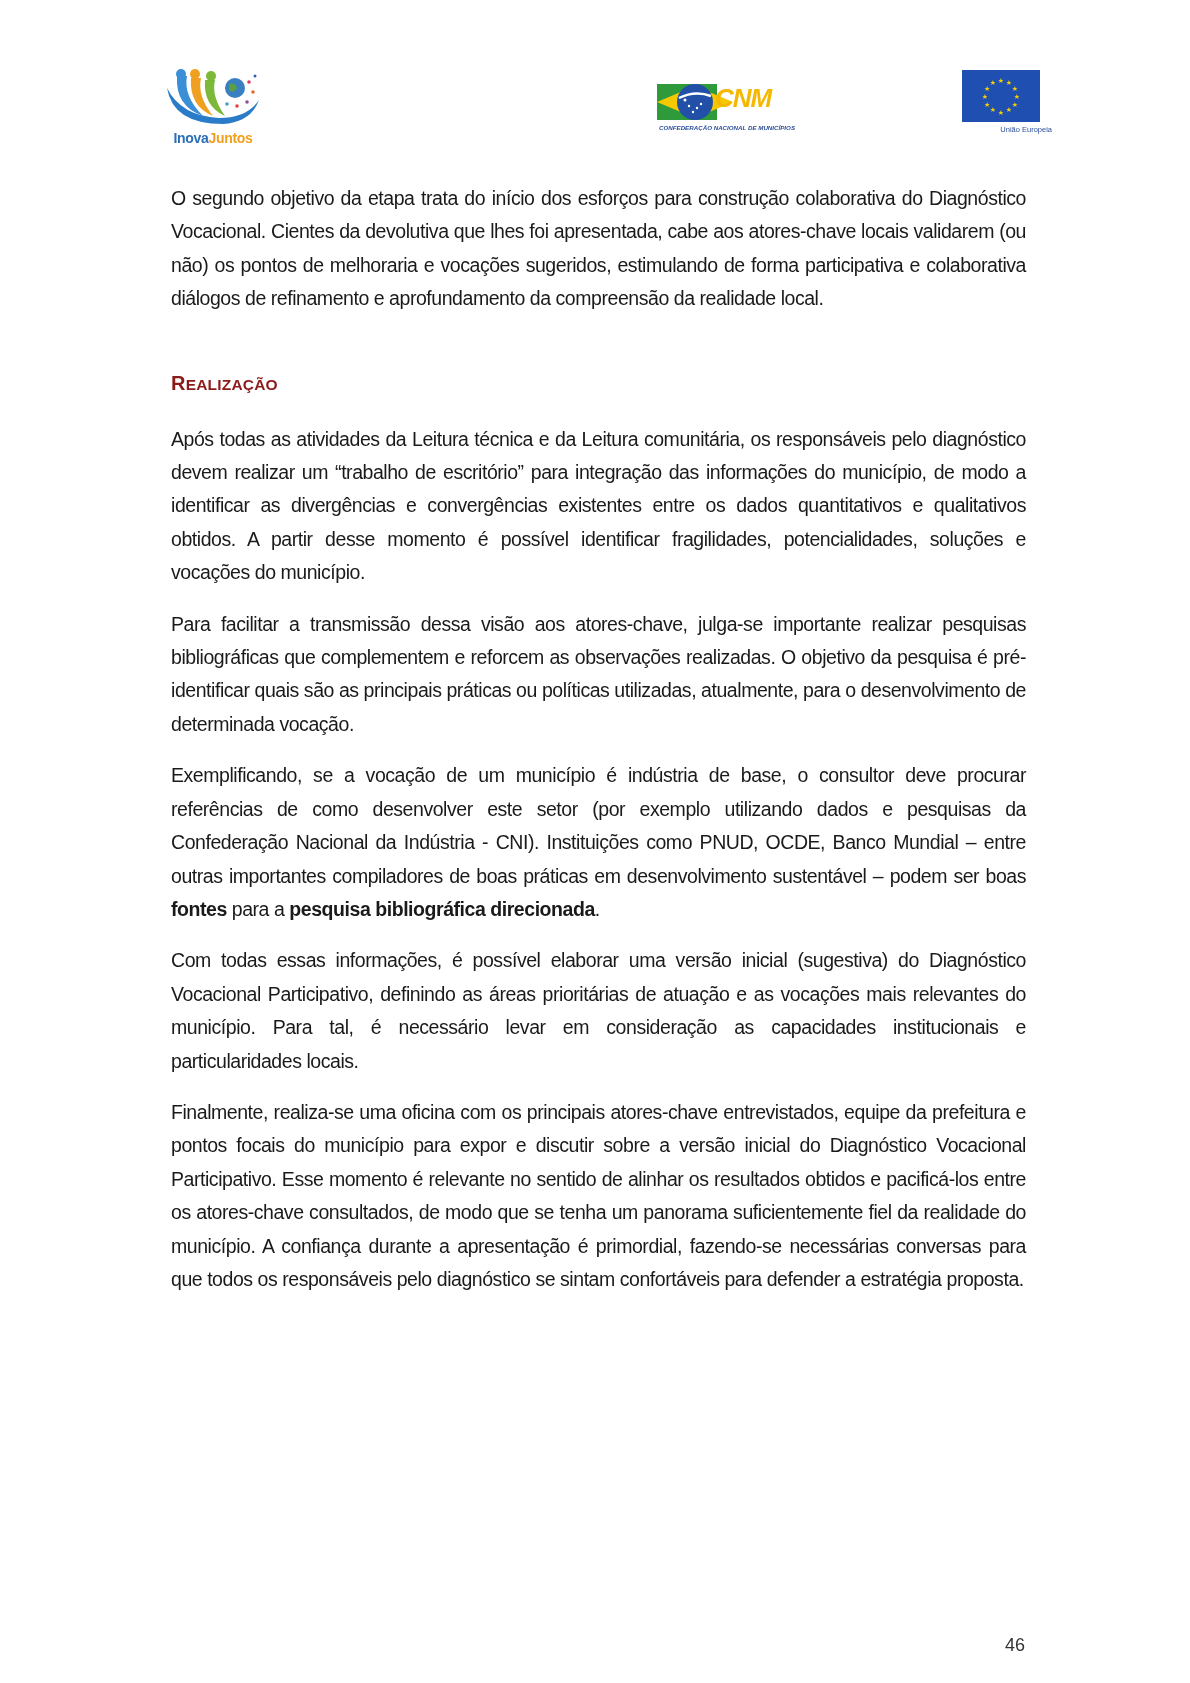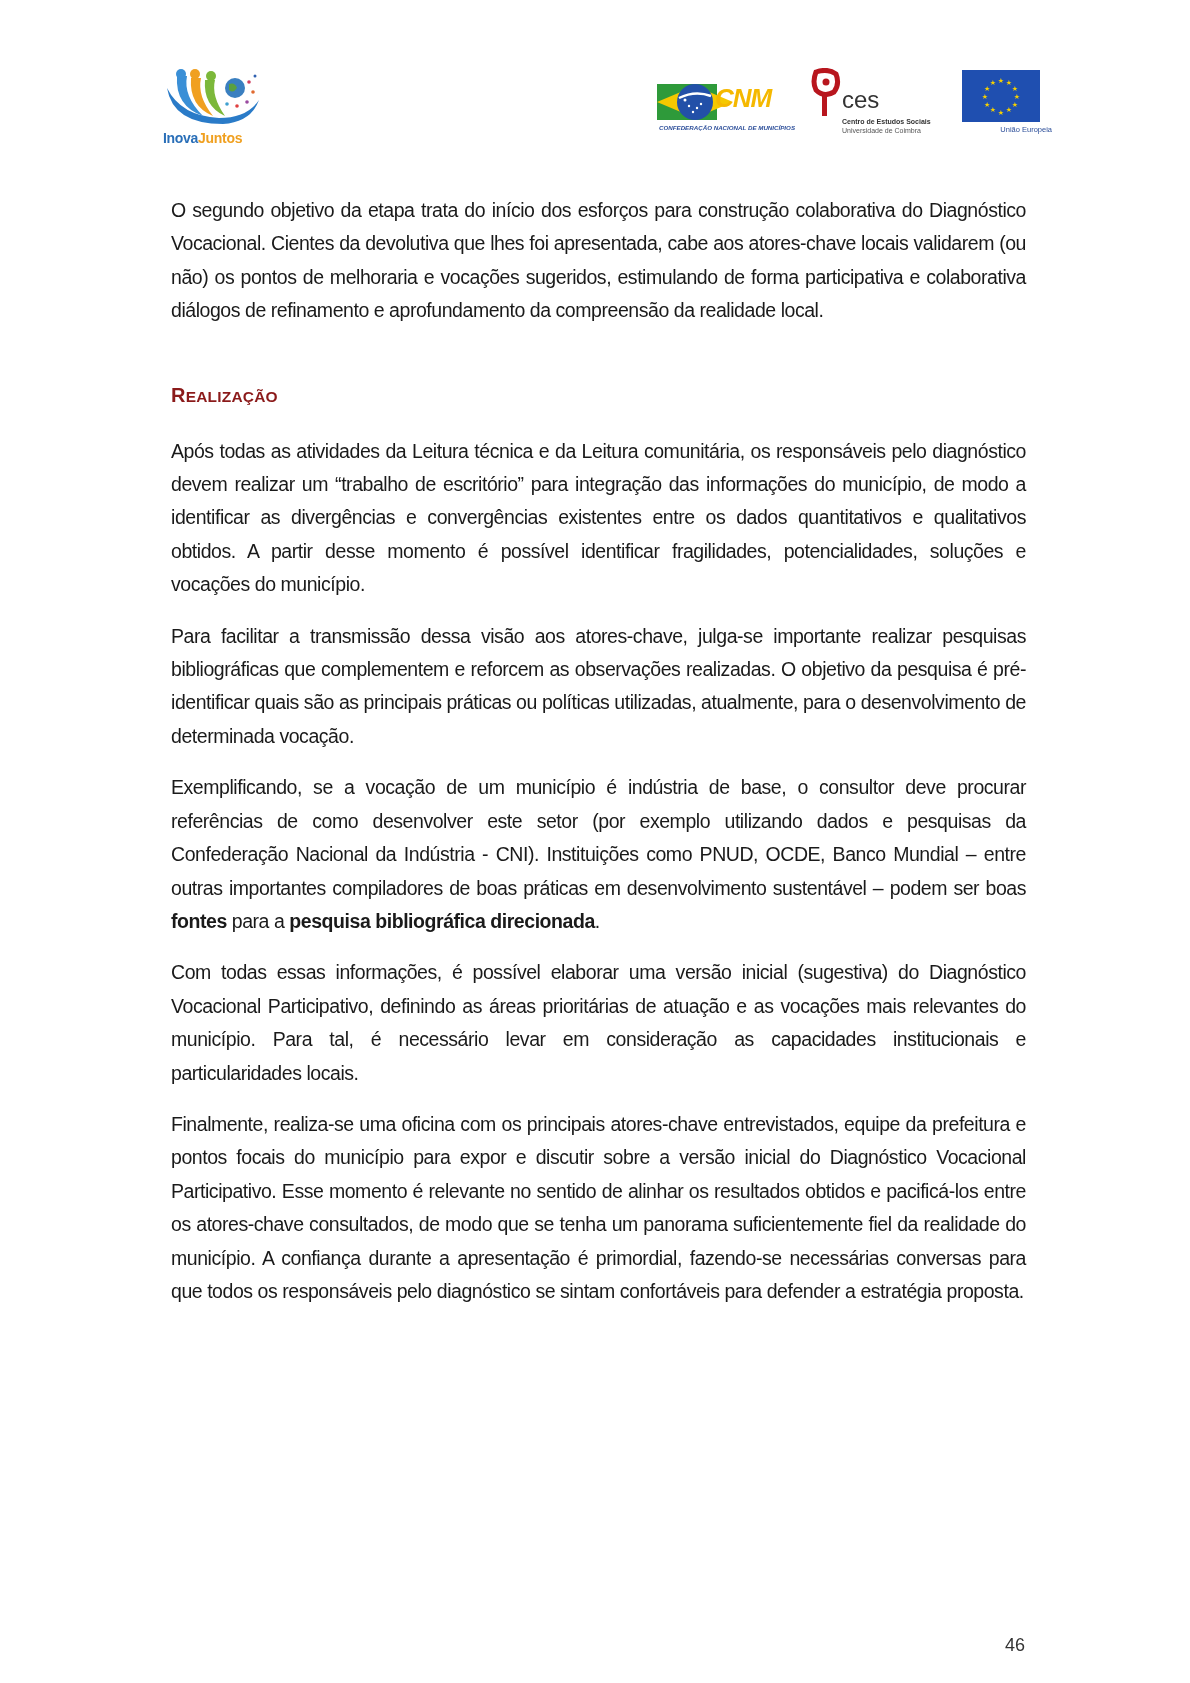--- a/index.html
+++ b/index.html
@@ -1,38 +1,38 @@
 <!DOCTYPE html>
 <html><head>
 <meta charset="utf-8">
 <style>
   html, body { margin: 0; padding: 0; background: #ffffff; }
   body { width: 1190px; height: 1683px; position: relative; overflow: hidden; font-family: "Liberation Sans", sans-serif; color: #1a1a1a; }
 
   .header { position: absolute; left: 0; top: 0; width: 1190px; height: 160px; }
   .logo-inova { position: absolute; left: 163px; top: 66px; width: 100px; height: 84px; }
-  .logo-inova-text { position: absolute; left: 0; top: 64px; width: 100px; font-weight: bold; font-size: 14px; letter-spacing: -0.3px; }
+  .logo-inova-text { position: absolute; left: 0; top: 64px; width: 100px; text-align: center; font-weight: bold; font-size: 14px; letter-spacing: -0.3px; }
   .logo-inova-text .a { color: #2a6fb8; }
   .logo-inova-text .b { color: #f0a020; }
 
   .logo-cnm { position: absolute; left: 655px; top: 78px; width: 130px; height: 56px; }
   .cnm-word { position: absolute; left: 60px; top: 5px; font-weight: bold; font-style: italic; font-size: 26px; color: #f5b800; letter-spacing: -1px; }
   .cnm-sub { position: absolute; left: 4px; top: 46px; font-size: 6.2px; font-weight: bold; font-style: italic; color: #2d4f9a; white-space: nowrap; }
 
   .logo-ces { position: absolute; left: 810px; top: 68px; width: 130px; height: 70px; }
   .ces-word { position: absolute; left: 32px; top: 18px; font-size: 24px; color: #333; }
   .ces-line1 { position: absolute; left: 32px; top: 50px; font-size: 7px; font-weight: bold; color: #333; white-space: nowrap; }
   .ces-line2 { position: absolute; left: 32px; top: 59px; font-size: 7px; color: #555; white-space: nowrap; }
 
   .logo-eu { position: absolute; left: 962px; top: 70px; width: 78px; height: 66px; }
   .eu-flag { position: absolute; left: 0; top: 0; width: 78px; height: 52px; background: #1f4fb0; }
   .eu-caption { position: absolute; left: 12px; top: 55px; width: 78px; text-align: right; font-size: 7.5px; color: #2d4f9a; }
 
   .content { position: absolute; left: 171px; top: 182px; width: 855px; }
-  .para { margin: 12px 0 18px 0; font-size: 19.5px; line-height: 33.4px; text-align: justify; letter-spacing: -0.45px; font-family: "Liberation Sans", sans-serif; transform-origin: left top; }
+  .para { margin: 0 0 18px 0; font-size: 19.5px; line-height: 33.4px; text-align: justify; letter-spacing: -0.45px; font-family: "Liberation Sans", sans-serif; transform-origin: left top; }
   .para b { font-weight: bold; }
   .section-title { margin: 56px 0 28px 0; color: #8b1a1a; font-weight: bold; font-size: 20px; letter-spacing: 0.2px; }
   .section-title .sc { font-size: 15.5px; text-align: center; }
 
   .page-number { position: absolute; left: 1000px; top: 1635px; width: 30px; text-align: center; font-size: 18px; color: #333; }
 </style>
 </head>
 <body>
 
 <div class="header">
@@ -68,30 +68,20 @@
       <circle cx="34" cy="28" r="1.2" fill="#fff"></circle>
       <circle cx="42" cy="30" r="1.2" fill="#fff"></circle>
       <circle cx="38" cy="34" r="1.2" fill="#fff"></circle>
       <circle cx="46" cy="26" r="1.2" fill="#fff"></circle>
       <circle cx="30" cy="22" r="1.5" fill="#fff"></circle>
     </svg>
     <div class="cnm-word">CNM</div>
     <div class="cnm-sub">CONFEDERAÇÃO NACIONAL DE MUNICÍPIOS</div>
   </div>
 
-  <div class="logo-ces">
-    <svg width="34" height="50" viewBox="0 0 34 50" style="position:absolute;left:0;top:0;">
-      <path d="M6 4 Q2 14 6 22 Q14 30 24 24 Q30 16 26 6 Q18 0 6 4 Z" fill="none" stroke="#b8161e" stroke-width="5"></path>
-      <circle cx="16" cy="14" r="3.5" fill="#b8161e"></circle>
-      <rect x="12" y="26" width="5" height="22" fill="#b8161e"></rect>
-    </svg>
-    <div class="ces-word">ces</div>
-    <div class="ces-line1">Centro de Estudos Sociais</div>
-    <div class="ces-line2">Universidade de Coimbra</div>
-  </div>
 
   <div class="logo-eu">
     <div class="eu-flag">
       <svg width="78" height="52" viewBox="0 0 78 52" id="eu-stars">
           <text x="39" y="12.5" text-anchor="middle" font-size="7" fill="#f5d000">★</text>
           <text x="47" y="14.64359353944898" text-anchor="middle" font-size="7" fill="#f5d000">★</text>
           <text x="52.856406460551014" y="20.5" text-anchor="middle" font-size="7" fill="#f5d000">★</text>
           <text x="55" y="28.5" text-anchor="middle" font-size="7" fill="#f5d000">★</text>
           <text x="52.85640646055102" y="36.5" text-anchor="middle" font-size="7" fill="#f5d000">★</text>
           <text x="47" y="42.35640646055102" text-anchor="middle" font-size="7" fill="#f5d000">★</text>

